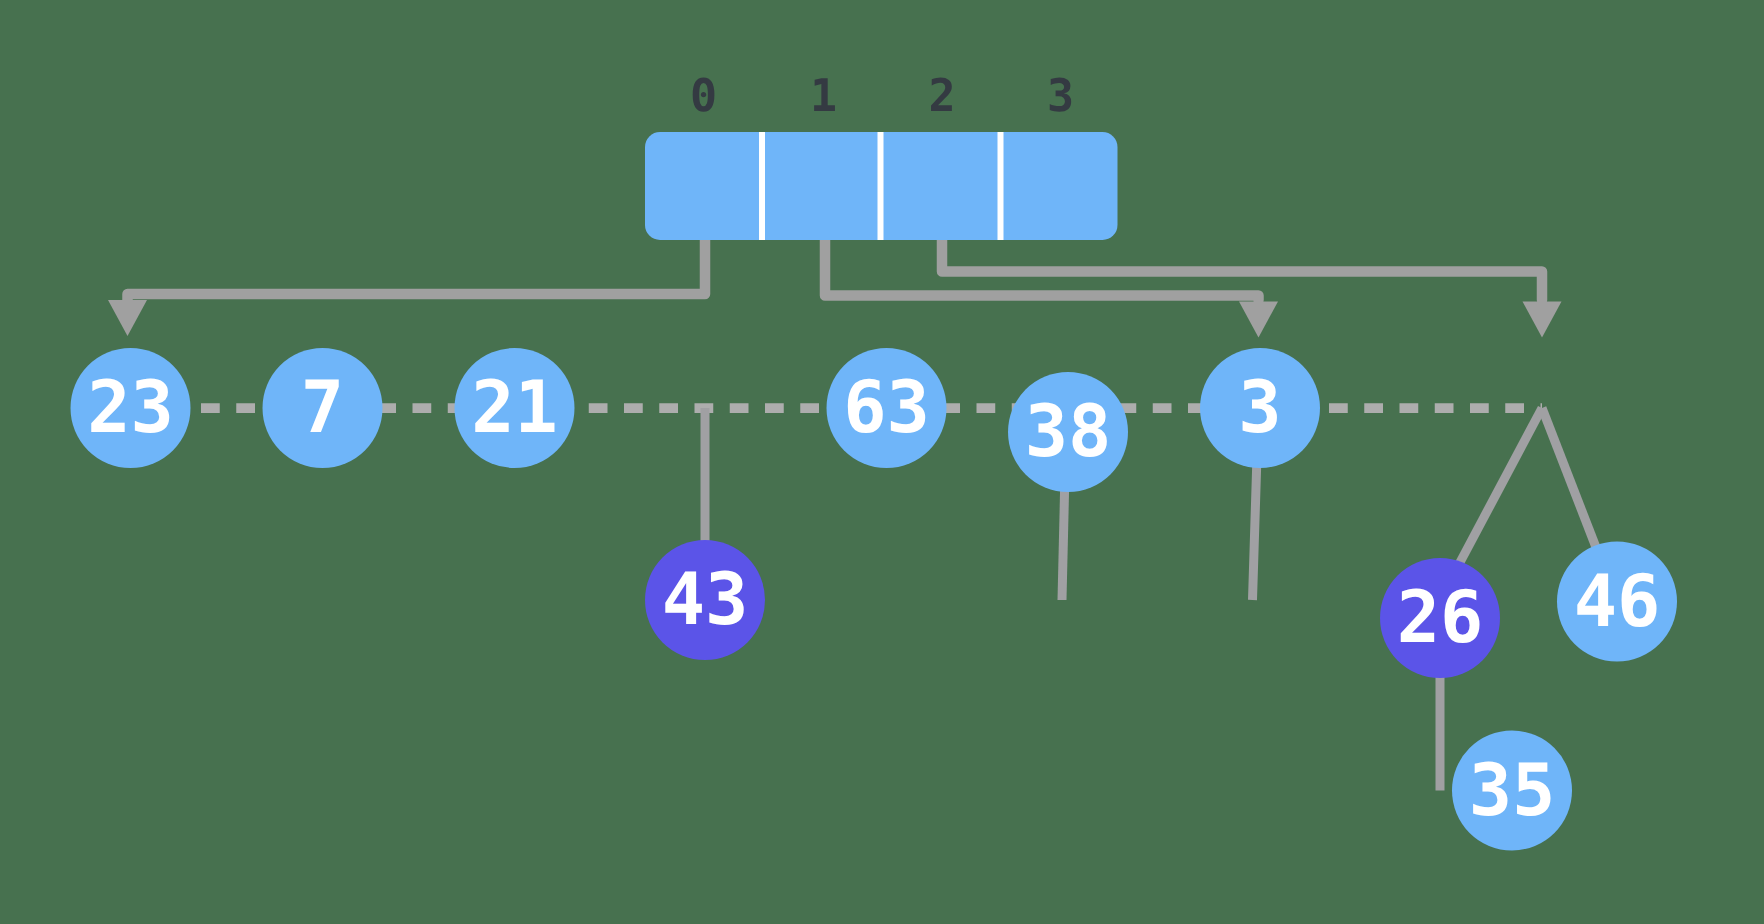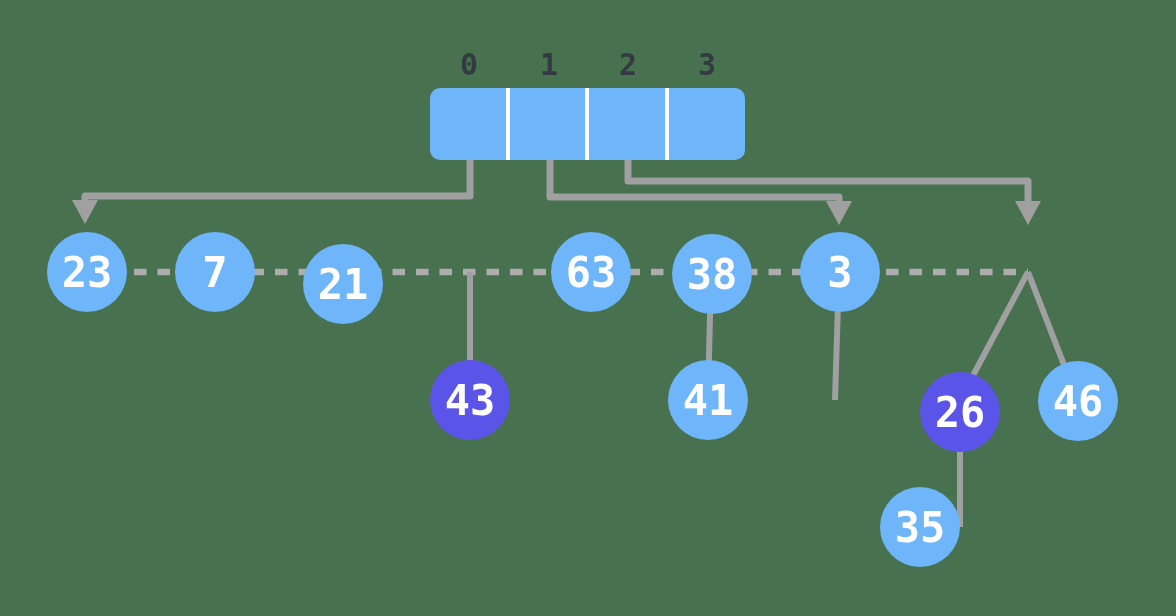--- a/index.html
+++ b/index.html
@@ -28,21 +28,21 @@
     transform:translateX(-50%);
     font-weight:bold;font-size:30px;line-height:30px;
     color:#343A42;letter-spacing:0;
   }
   
   .node{
     position:absolute;z-index:3;
     width:80px;height:80px;border-radius:50%;
     transform:translate(-50%,-50%);
     display:flex;align-items:center;justify-content:center;
-    color:#FFFFFF;font-weight:bold;font-size:42px;text-align:center;
+    color:#FFFFFF;font-weight:bold;font-size:48px;text-align:center;
   }
   .node[data-variant="blue"]{background:#6FB5F9;}
   .node[data-variant="purple"]{background:#5B54E8;}
 </style>
 </head>
 <body>
 
 <div class="canvas">
 
   <svg class="links-layer" width="1176" height="616" viewBox="0 0 1176 616">
@@ -72,25 +72,24 @@
   <div class="idx" style="left:707px">3</div>
 
   <div class="bucket-array">
     <div class="divider d1"></div>
     <div class="divider d2"></div>
     <div class="divider d3"></div>
   </div>
 
   <div class="node" style="left:87px;  top:272px" data-variant="blue">23</div>
   <div class="node" style="left:215px; top:272px" data-variant="blue">7</div>
-  <div class="node" style="left:343px; top:284px" data-variant="blue">21</div>
+  <div class="node" style="left:343px; top:272px" data-variant="blue">21</div>
   <div class="node" style="left:591px; top:272px" data-variant="blue">63</div>
-  <div class="node" style="left:712px; top:274px" data-variant="blue">38</div>
+  <div class="node" style="left:712px; top:288px" data-variant="blue">38</div>
   <div class="node" style="left:840px; top:272px" data-variant="blue">3</div>
 
   <div class="node" style="left:470px; top:400px" data-variant="purple">43</div>
-  <div class="node" style="left:708px; top:400px" data-variant="blue">41</div>
   <div class="node" style="left:960px; top:412px" data-variant="purple">26</div>
   <div class="node" style="left:1078px;top:401px" data-variant="blue">46</div>
 
-  <div class="node" style="left:920px; top:527px" data-variant="blue">35</div>
+  <div class="node" style="left:1008px; top:527px" data-variant="blue">35</div>
 
 </div>
 
 </body></html>

